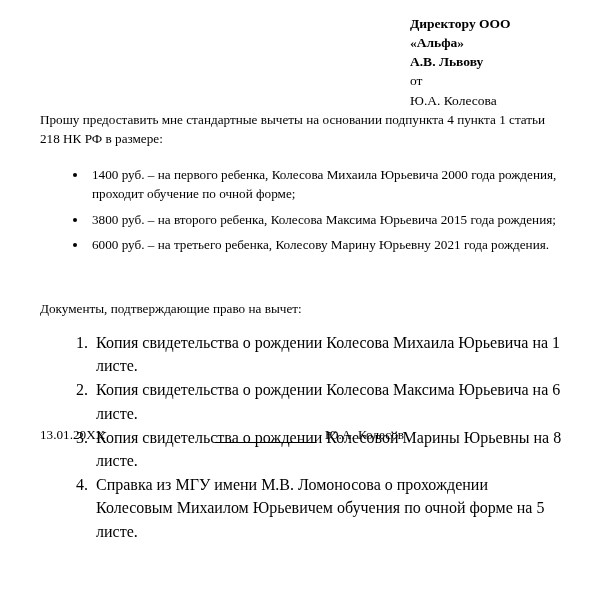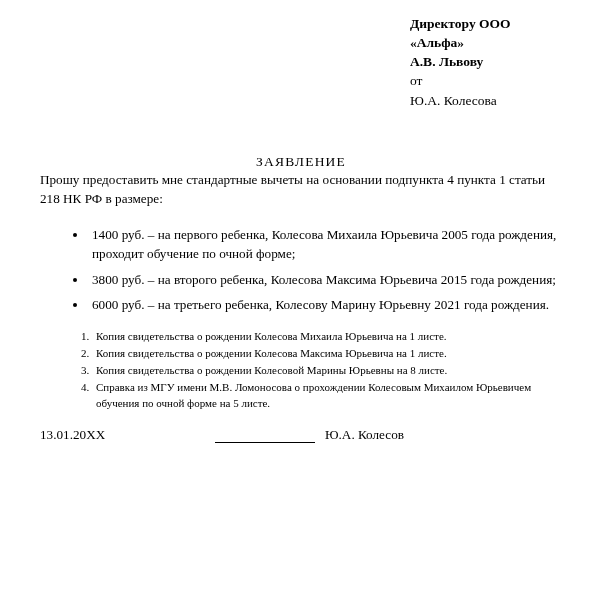--- a/index.html
+++ b/index.html
@@ -54,21 +54,21 @@
     margin-bottom: 7px;
     padding-left: 4px;
   }
   .docs-header {
     margin-top: 46px;
     font-size: 13.2px;
   }
   ol.numbered {
     margin: 14px 0 4px 0;
     padding-left: 52px;
-    font-size: 11px;
+    font-size: 16px;
     line-height: 1.45;
   }
   ol.numbered li {
     margin-bottom: 1px;
     padding-left: 4px;
   }
   .footer {
     position: absolute;
     left: 40px;
     right: 40px;
@@ -99,34 +99,34 @@
 <div class="page">
 
   <div class="addressee">
     <div class="bold">Директору ООО</div>
     <div class="bold">«Альфа»</div>
     <div class="bold">А.В. Львову</div>
     <div>от</div>
     <div>Ю.А. Колесова</div>
   </div>
 
-  <div class="doc-title">ЗАЯВЛЕНИЕ</div>
 
   <div class="body-text">Прошу предоставить мне стандартные вычеты на основании подпункта 4  пункта 1 статьи 218 НК РФ в размере:</div>
 
   <ul class="bullets">
-    <li>1400 руб. – на первого ребенка, Колесова Михаила Юрьевича 2005 года рождения, проходит обучение по очной форме;</li>
+    <li>1400 руб. – на первого ребенка, Колесова Михаила Юрьевича 2000 года рождения, проходит обучение по очной форме;</li>
     <li>3800 руб. – на второго ребенка, Колесова Максима Юрьевича 2015 года рождения;</li>
     <li>6000 руб. – на третьего ребенка, Колесову Марину Юрьевну 2021 года рождения.</li>
   </ul>
 
+  <div class="docs-header">Документы, подтверждающие право на вычет:</div>
 
   <ol class="numbered">
     <li>Копия свидетельства о рождении Колесова Михаила Юрьевича на 1 листе.</li>
-    <li>Копия свидетельства о рождении Колесова Максима Юрьевича на 1 листе.</li>
+    <li>Копия свидетельства о рождении Колесова Максима Юрьевича на 6 листе.</li>
     <li>Копия свидетельства о рождении Колесовой Марины Юрьевны на 8 листе.</li>
     <li>Справка из МГУ имени М.В. Ломоносова о прохождении Колесовым Михаилом Юрьевичем обучения по очной форме на 5 листе.</li>
   </ol>
 
   <div class="footer">
     <div class="footer-row">
       <div class="footer-date">13.01.20ХХ</div>
       <div class="signature-line"></div>
       <div class="footer-name">Ю.А. Колесов</div>
     </div>

